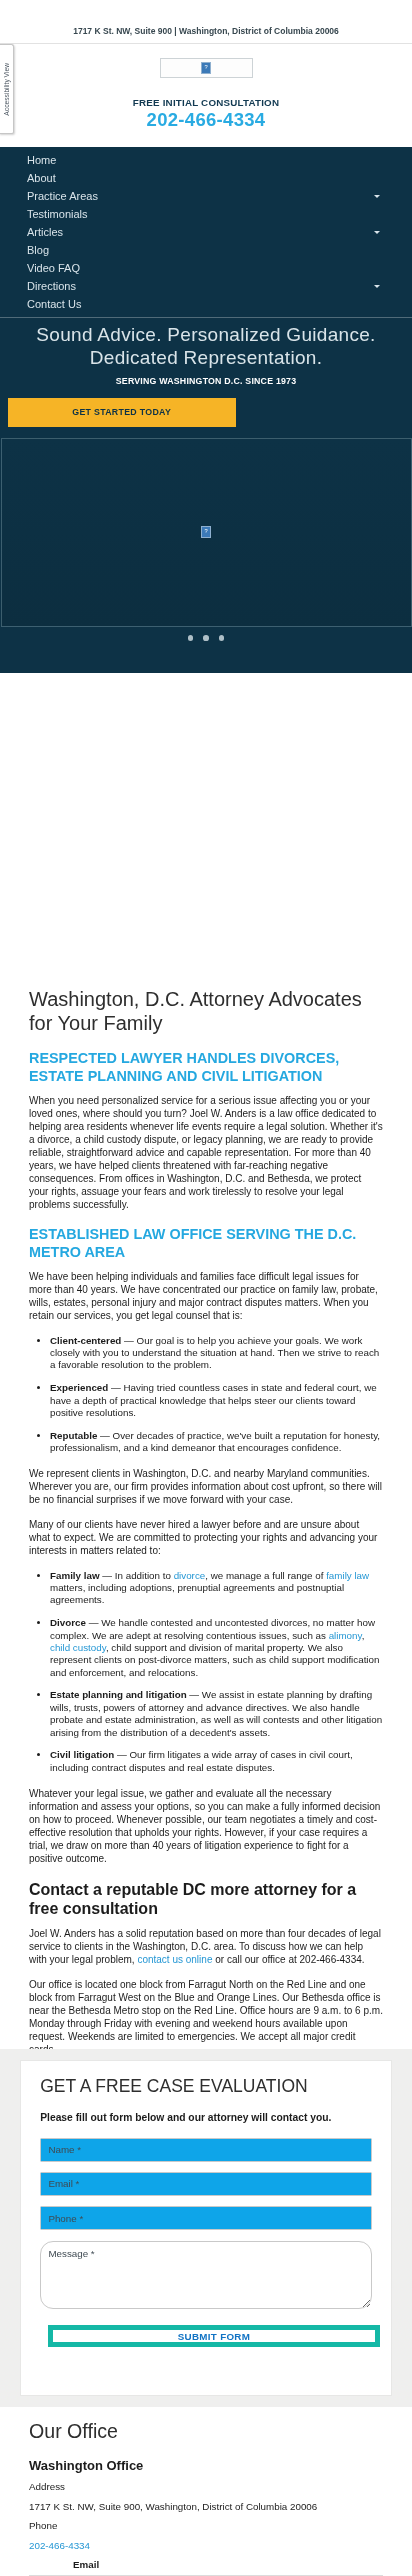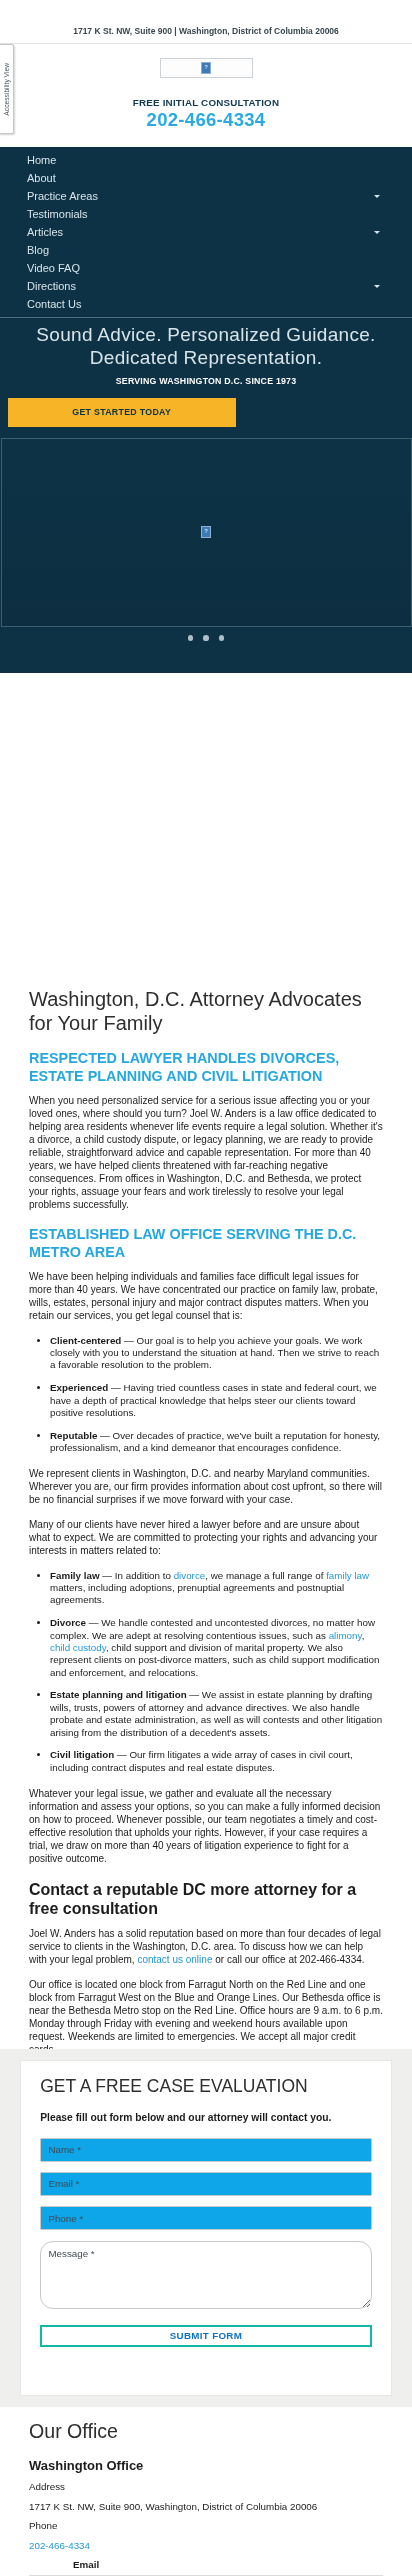--- a/index.html
+++ b/index.html
@@ -56,22 +56,22 @@
   
   .form-band{background:#efefee;height:358px;box-sizing:border-box;padding:11.3px 19.6px;}
   .form-card{background:#fff;height:100%;box-sizing:border-box;padding:9.3px 19.6px;border:0.5px solid #e7e7e6;}
   .form-card h2{font-size:17.5px;font-weight:200;color:#2e2e2e;margin:5.2px 0 15.5px;}
   .form-intro{font-weight:bold;font-size:10.3px;color:#1c1c1c;margin:0 0 14.4px;}
   .f-input{display:block;width:100%;height:24px;box-sizing:border-box;border:0.5px solid #c9c9c9;border-radius:1.5px;
     padding:0 7.2px;font-size:9.8px;font-family:inherit;color:#333;margin-bottom:10.3px;background:#0ea5e9;}
   .f-area{display:block;width:100%;height:68px;box-sizing:border-box;border:0.5px solid #c9c9c9;border-radius:13px;
     padding:6.2px 7.2px;font-size:9.8px;font-family:inherit;color:#333;resize:vertical;background:#fff;}
   .f-input::placeholder,.f-area::placeholder{color:#3f4a52;opacity:1;}
-  .submit-btn{display:block;width:100%;height:21.6px;margin-top:16.5px;background:#fff;border:2px solid #14b8a6;
-    color:#1273c4;font-weight:bold;font-size:9.8px;letter-spacing:0.3px;font-family:inherit;cursor:pointer;}
+  .submit-btn{display:block;width:100%;height:21.6px;margin-top:16.5px;background:#fff;border:5px solid #14b8a6;
+    color:#1273c4;font-weight:bold;font-size:9.8px;letter-spacing:0.3px;font-family:inherit;cursor:pointer;margin-left:8px;}
 
   
   .office{height:200px;box-sizing:border-box;padding:13.4px 29px 0;position:relative;}
   .office h2{font-size:19.6px;font-weight:200;color:#2e2e2e;margin:0 0 14.4px;}
   .office h3{font-size:13px;font-weight:bold;color:#1c1c1c;margin:0 0 8.2px;}
   .office .row{font-size:9.8px;line-height:12.4px;margin-bottom:7.2px;color:#1c1c1c;}
   .office .row.bold{font-weight:bold;padding-left:44px;}
   .office a.phone-link{color:#2597d4;text-decoration:none;}
   .office .divider{position:absolute;left:29px;right:29px;bottom:31px;border-top:0.5px solid #dcdcdc;}
 </style>

